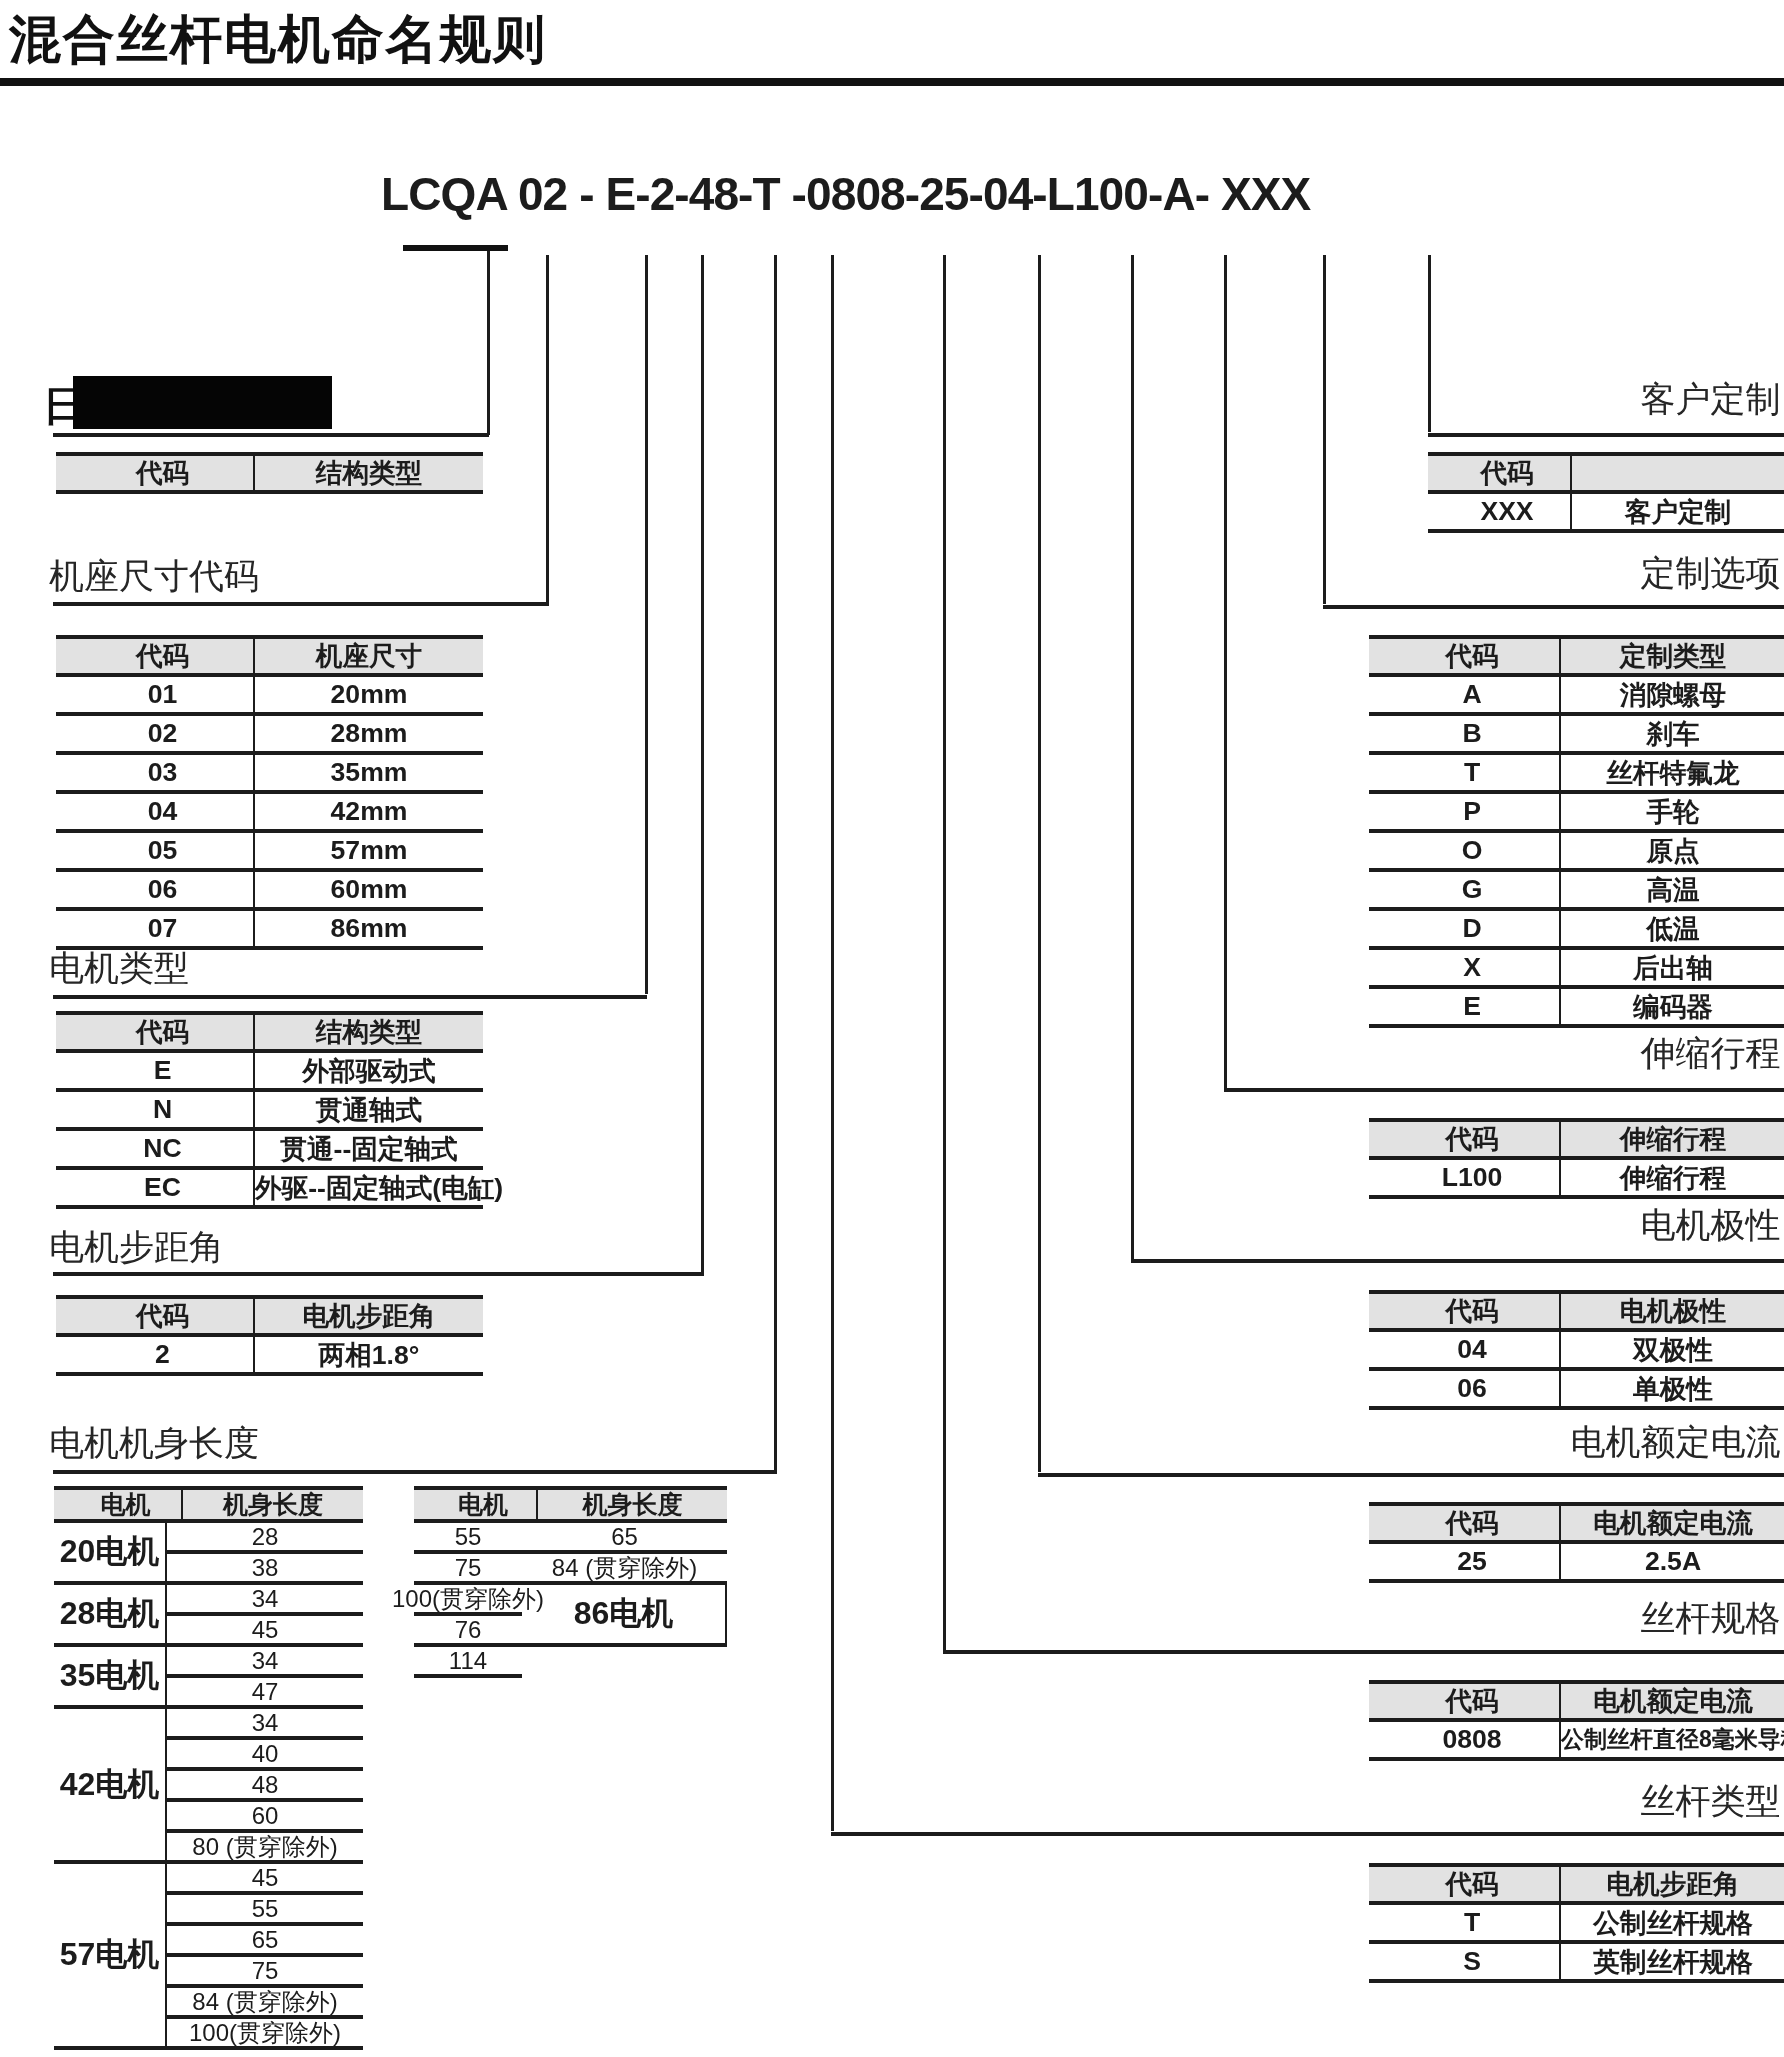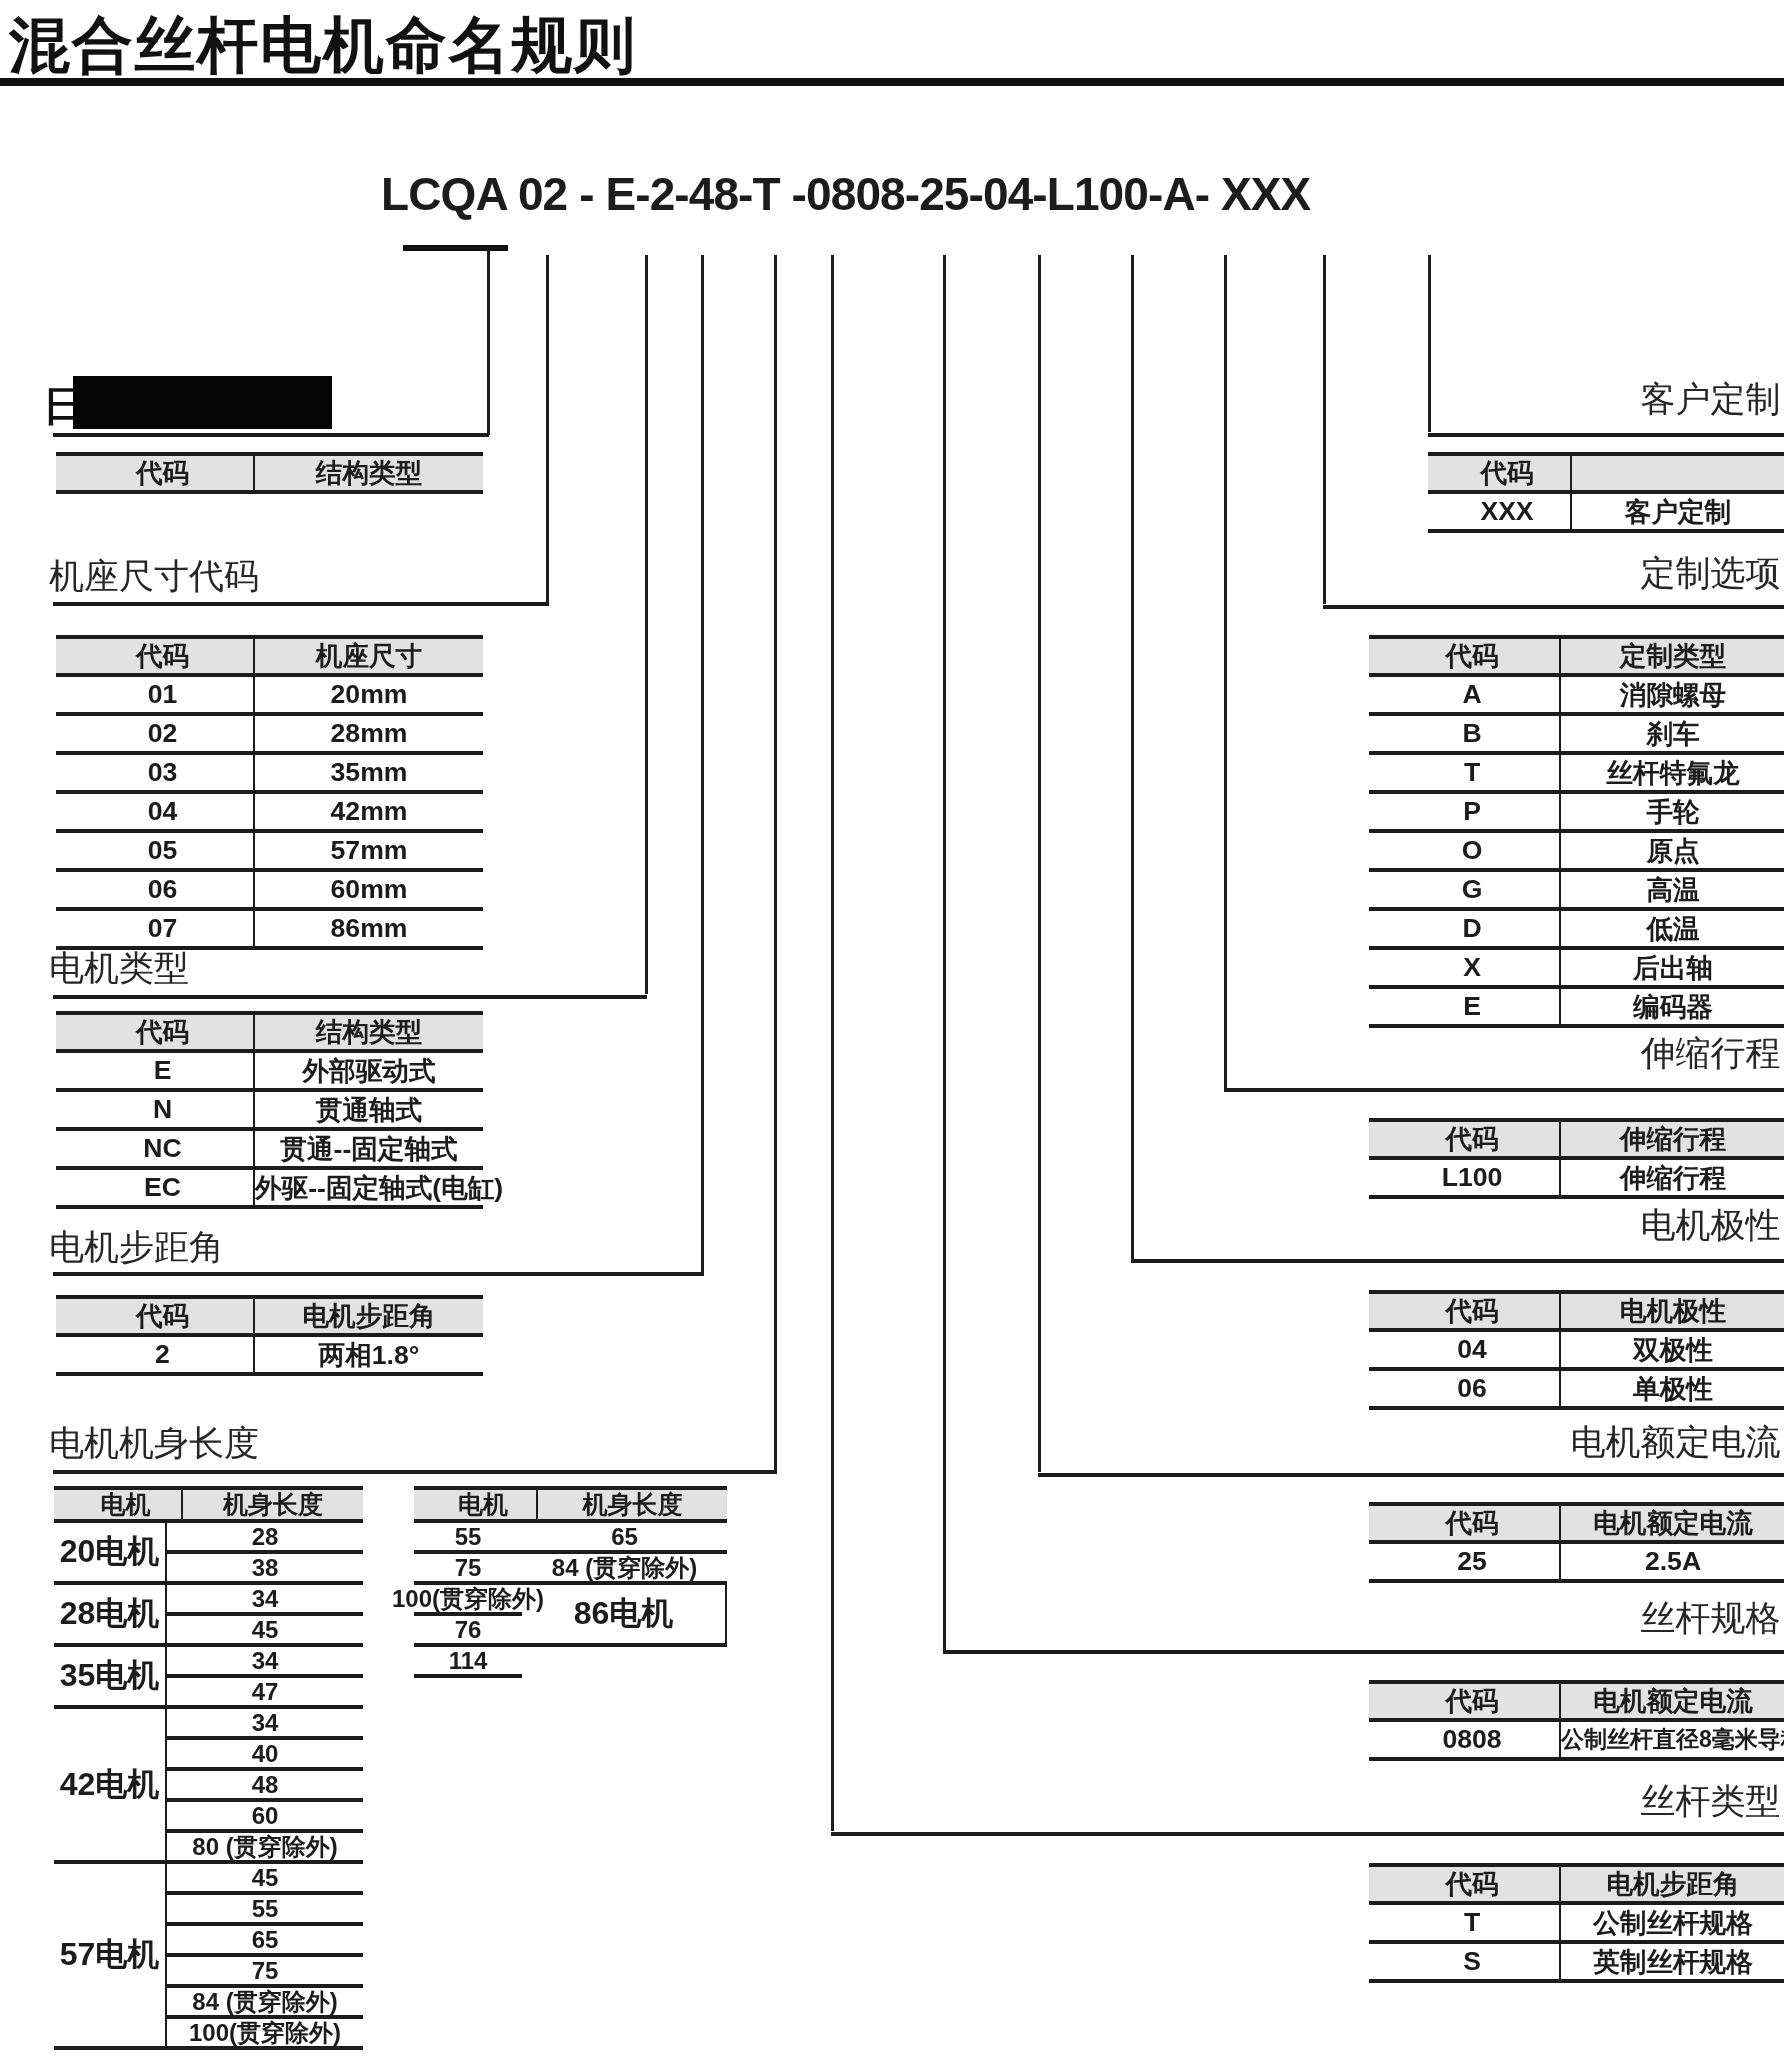--- a/index.html
+++ b/index.html
@@ -1,20 +1,20 @@
 <!DOCTYPE html>
 <html style="font-size:14px"><head>
 <meta charset="utf-8">
 <style>
   html,body{margin:0;padding:0;background:#ffffff;}
   body{font-family:"Liberation Sans","DejaVu Sans",sans-serif;color:#1c1c1c;}
   #page{position:relative;width:1785px;height:2057px;background:#ffffff;overflow:hidden;}
 
   
-  .title{position:absolute;left:8.9px;top:5.3px;font-size:61px;font-weight:900;letter-spacing:1.8px;color:#111;}
+  .title{position:absolute;left:8.9px;top:5.3px;font-size:52px;font-weight:900;letter-spacing:1.8px;color:#111;}
   .rule{position:absolute;left:0;top:78px;width:1785px;height:8px;background:#111;}
   .partnum{position:absolute;left:381px;top:167px;font-size:46px;font-weight:800;letter-spacing:-0.9px;white-space:nowrap;color:#1c1c1c;}
   .pn-underline{position:absolute;left:403px;top:245px;width:105px;height:6.2px;background:#111;}
 
   .sec-label{position:absolute;font-size:35px;font-weight:500;color:#262626;white-space:nowrap;}
   .sec-label.right{right:4.4px;text-align:right;}
 
   
   .vline{position:absolute;width:2.7px;background:#1c1c1c;}
   .hline{position:absolute;height:4.4px;background:#1c1c1c;}
@@ -36,21 +36,21 @@
   
   .small-val .trow:not(.thead) .c2{font-size:23px;}
 
   
   .lt{position:absolute;border-top:4.4px solid #1c1c1c;box-sizing:border-box;}
   .lt .thead{height:29px;border-bottom:4.4px solid #1c1c1c;background:#e2e2e2;display:flex;}
   .lt .thead .tcell{font-size:25px;}
   .lt .thead .tcell.c1{width:var(--c1,113px);}
   .ggrid{display:grid;grid-template-columns:var(--c1,113px) 1fr;grid-auto-rows:31px;}
   .gname{border-right:2.7px solid #1c1c1c;border-bottom:4.4px solid #1c1c1c;display:flex;align-items:center;justify-content:center;font-size:32px;font-weight:700;box-sizing:border-box;white-space:nowrap;}
-  .gval{border-bottom:4.4px solid #1c1c1c;display:flex;align-items:center;justify-content:center;font-size:24px;font-weight:700;box-sizing:border-box;white-space:nowrap;text-align:center;}
+  .gval{border-bottom:4.4px solid #1c1c1c;display:flex;align-items:center;justify-content:center;font-size:24px;font-weight:400;box-sizing:border-box;white-space:nowrap;text-align:center;}
 </style>
 </head>
 <body>
 
 <div id="page">
 
   <div class="title">混合丝杆电机命名规则</div>
   <div class="rule"></div>
 
   <div class="partnum">LCQA 02 - E-2-48-T -0808-25-04-L100-A- XXX</div>

